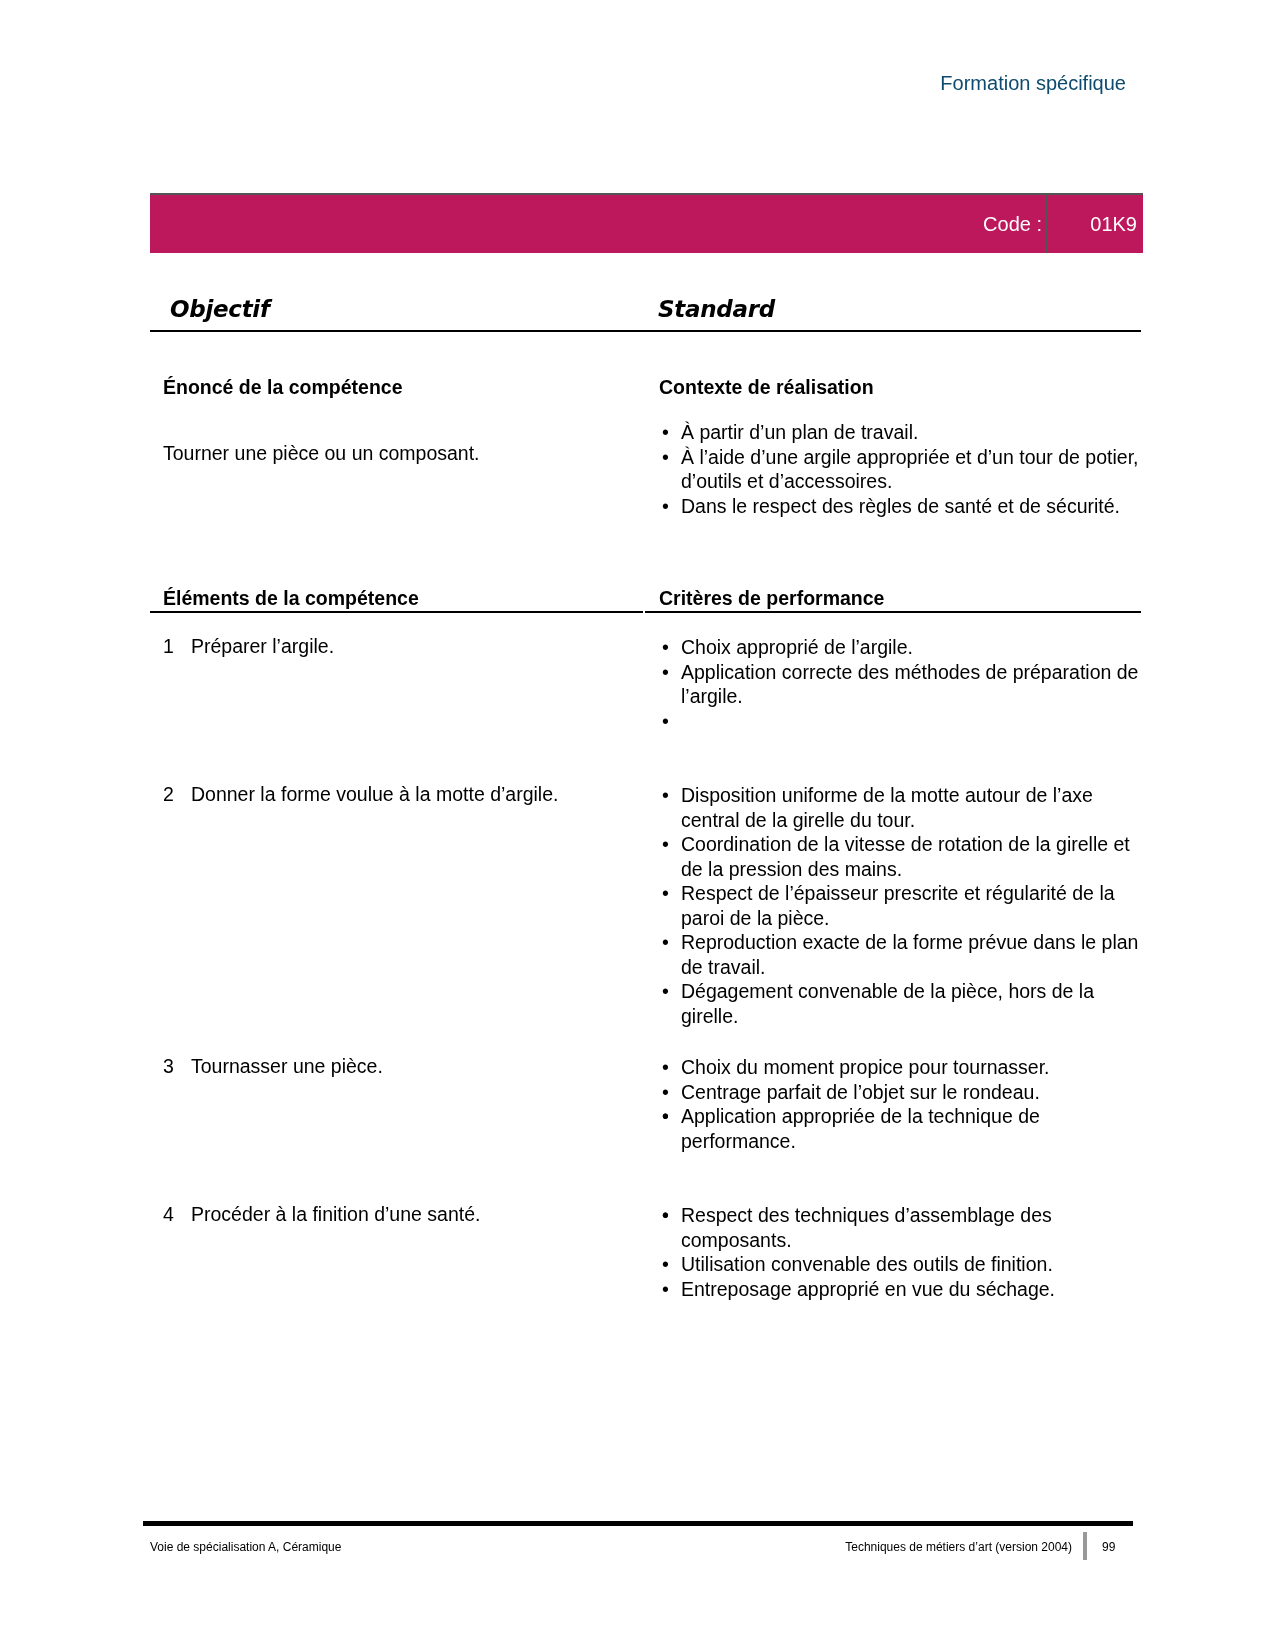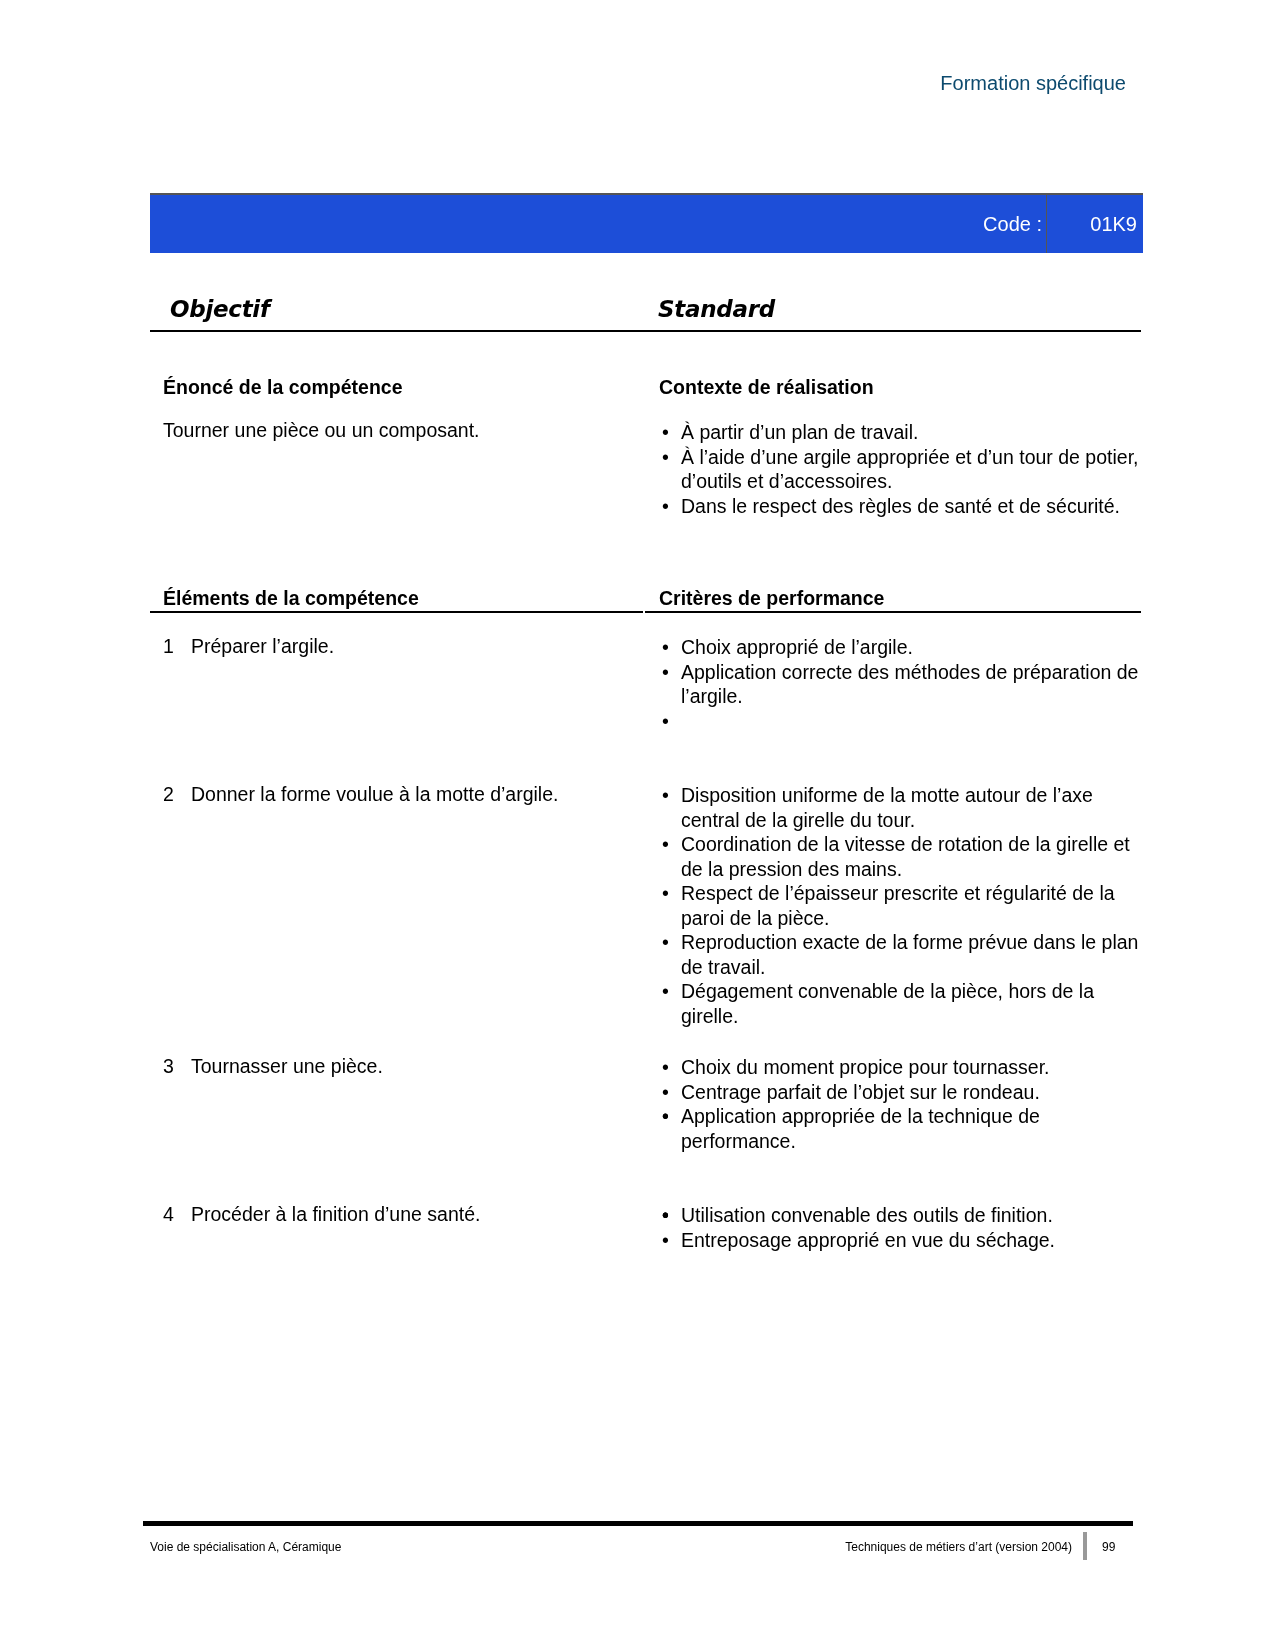--- a/index.html
+++ b/index.html
@@ -1,21 +1,21 @@
 <!DOCTYPE html>
 <html><head>
 <meta charset="utf-8">
 <style>
   * { box-sizing: border-box; margin: 0; padding: 0; }
   html, body { width: 1275px; height: 1650px; background: #ffffff; }
   body { position: relative; font-family: "Liberation Sans", sans-serif; color: #000; overflow: hidden; }
 
   .running-head { position: absolute; top: 72px; right: 149px; font-size: 20px; color: #0c4a6e; }
 
-  .code-bar { position: absolute; left: 150px; top: 193px; width: 993px; height: 60px; background: #1d4ed8; border-top: 2px solid #555; }
+  .code-bar { position: absolute; left: 150px; top: 193px; width: 993px; height: 60px; background: #be185d; border-top: 2px solid #555; }
   .code-label { position: absolute; right: 101px; top: 18px; color: #fff; font-size: 20px; }
   .code-divider { position: absolute; left: 896px; top: 0; width: 1px; height: 58px; background: #555; }
   .code-value { position: absolute; right: 6px; top: 18px; color: #fff; font-size: 20px; }
 
   .col-title { position: absolute; top: 296px; font-family: "DejaVu Sans", sans-serif; font-size: 23px; font-weight: bold; font-style: italic; letter-spacing: -0.3px; }
   .rule-main { position: absolute; left: 150px; top: 330px; width: 991px; height: 2px; background: #000; }
 
   .sec-head { position: absolute; font-size: 19.5px; font-weight: bold; }
   .body-text { position: absolute; font-size: 19.5px; line-height: 24.5px; }
 
@@ -44,21 +44,21 @@
   <span class="code-label">Code :</span>
   <span class="code-divider"></span>
   <span class="code-value">01K9</span>
 </div>
 
 <div class="col-title" style="left:157px;margin-left:13px;">Objectif</div>
 <div class="col-title" style="left:658px;">Standard</div>
 <div class="rule-main"></div>
 
 <div class="sec-head" style="left:163px; top:376px;">Énoncé de la compétence</div>
-<div class="body-text" style="left:163px; top:418px;">Tourner une pièce ou un composant.</div>
+<div class="body-text" style="left:163px; top:441px;">Tourner une pièce ou un composant.</div>
 
 <div class="sec-head" style="left:659px; top:376px;">Contexte de réalisation</div>
 <ul class="bullets" style="top:420px;">
   <li><span class="dot">•</span><span>À partir d’un plan de travail.</span></li>
   <li><span class="dot">•</span><span>À l’aide d’une argile appropriée et d’un tour de potier, d’outils et d’accessoires.</span></li>
   <li><span class="dot">•</span><span>Dans le respect des règles de santé et de sécurité.</span></li>
 </ul>
 
 <div class="sec-head" style="left:163px; top:587px;text-align:center;">Éléments de la compétence</div>
 <div class="sec-head" style="left:659px; top:587px;">Critères de performance</div>
@@ -93,21 +93,21 @@
   <li><span class="dot">•</span><span>Centrage parfait de l’objet sur le rondeau.</span></li>
   <li><span class="dot">•</span></li>
   <li><span class="dot">•</span><span>Application appropriée de la technique de performance.</span></li>
 </ul>
 
 <div class="element" style="top:1202px;">
   <span class="num">4</span><span>Procéder à la finition d’une santé.</span>
 </div>
 <ul class="bullets" style="top:1203px;">
   <li><span class="dot">•</span></li>
-  <li><span class="dot">•</span></li>
+  <li><span class="dot">•</span><span>Respect des techniques d’assemblage des composants.</span></li>
   <li><span class="dot">•</span><span>Utilisation convenable des outils de finition.</span></li>
   <li><span class="dot">•</span><span>Entreposage approprié en vue du séchage.</span></li>
 </ul>
 
 <div class="footer-rule"></div>
 <div class="footer-left">Voie de spécialisation A, Céramique</div>
 <div class="footer-center">Techniques de métiers d’art (version 2004)</div>
 <div class="footer-divider"></div>
 <div class="footer-page">99</div>
 

